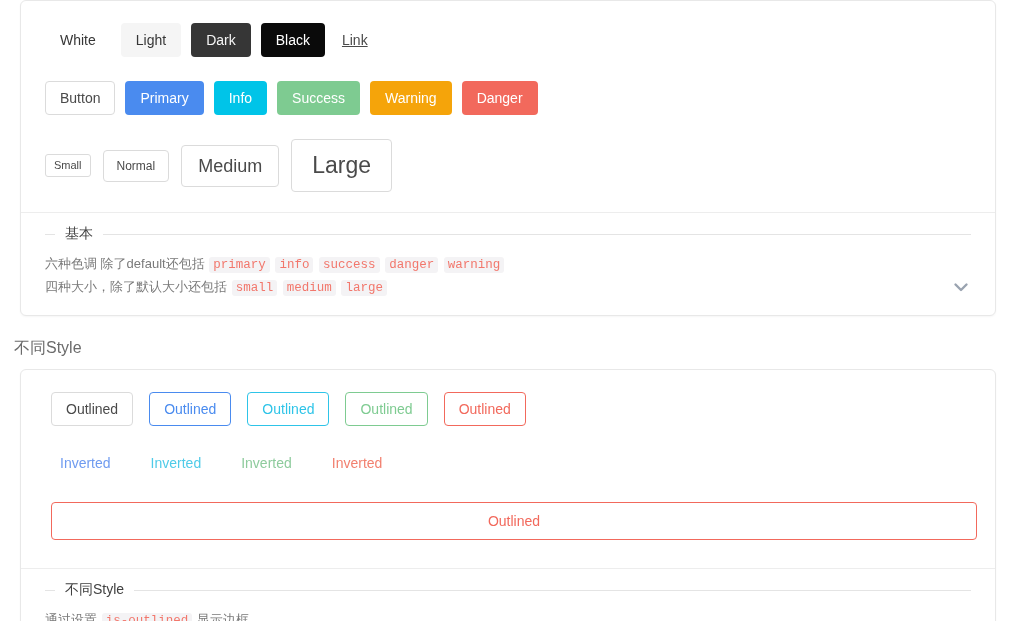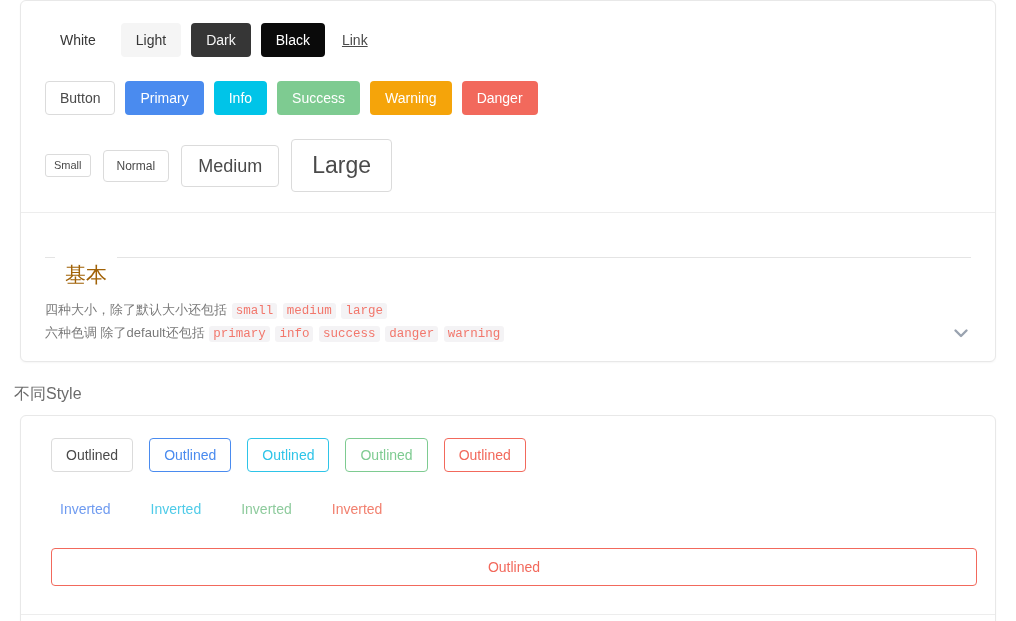--- a/index.html
+++ b/index.html
@@ -48,24 +48,23 @@
     gap: 10px;
     margin: 0 0 10px 0;
   }
   .fieldset-legend .legend-dash {
     width: 10px;
     height: 1px;
     background: #e4e4e4;
     flex: 0 0 10px;
   }
   .fieldset-legend .legend-text {
-    font-size: 21px;
-    color: #a16207;
+    font-size: 14px;
+    color: #404040;
     white-space: nowrap;
-    margin-top: 36px;
   }
   .fieldset-legend .legend-rule {
     flex: 1 1 auto;
     height: 1px;
     background: #e4e4e4;
   }
 
   .desc-line {
     font-size: 13px;
     color: #7a7a7a;
@@ -204,25 +203,25 @@
     </div>
 
     <div class="card-footer">
       <div class="fieldset-legend">
         <span class="legend-dash"></span>
         <span class="legend-text">基本</span>
         <span class="legend-rule"></span>
       </div>
 
       <div class="desc-line">
+        <span>六种色调 除了default还包括</span><span id="codes-line1"> <code class="inline">primary</code> <code class="inline">info</code> <code class="inline">success</code> <code class="inline">danger</code> <code class="inline">warning</code></span>
+      </div>
+
+      <div class="desc-line">
         <span>四种大小，除了默认大小还包括</span><span id="codes-line2"> <code class="inline">small</code> <code class="inline">medium</code> <code class="inline">large</code></span>
-      </div>
-
-      <div class="desc-line">
-        <span>六种色调 除了default还包括</span><span id="codes-line1"> <code class="inline">primary</code> <code class="inline">info</code> <code class="inline">success</code> <code class="inline">danger</code> <code class="inline">warning</code></span>
       </div>
 
       <span class="chevron">
         <svg width="20" height="20" viewBox="0 0 20 20" aria-hidden="true">
           <path d="M4.5 7.5 L10 13 L15.5 7.5" fill="none" stroke="#9aa3b0" stroke-width="2.4" stroke-linecap="round" stroke-linejoin="round"></path>
         </svg>
       </span>
     </div>
   </div>
 

